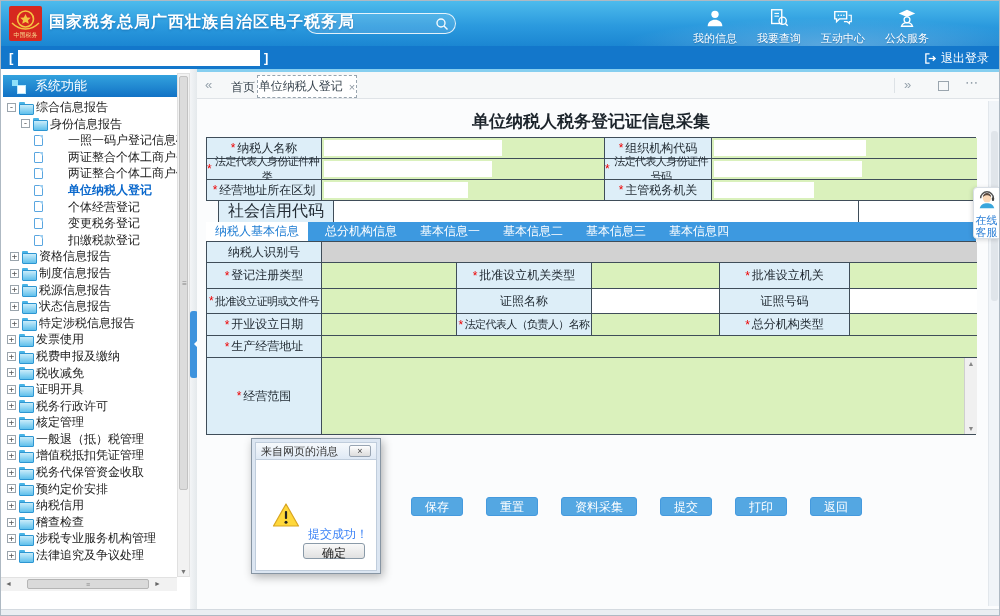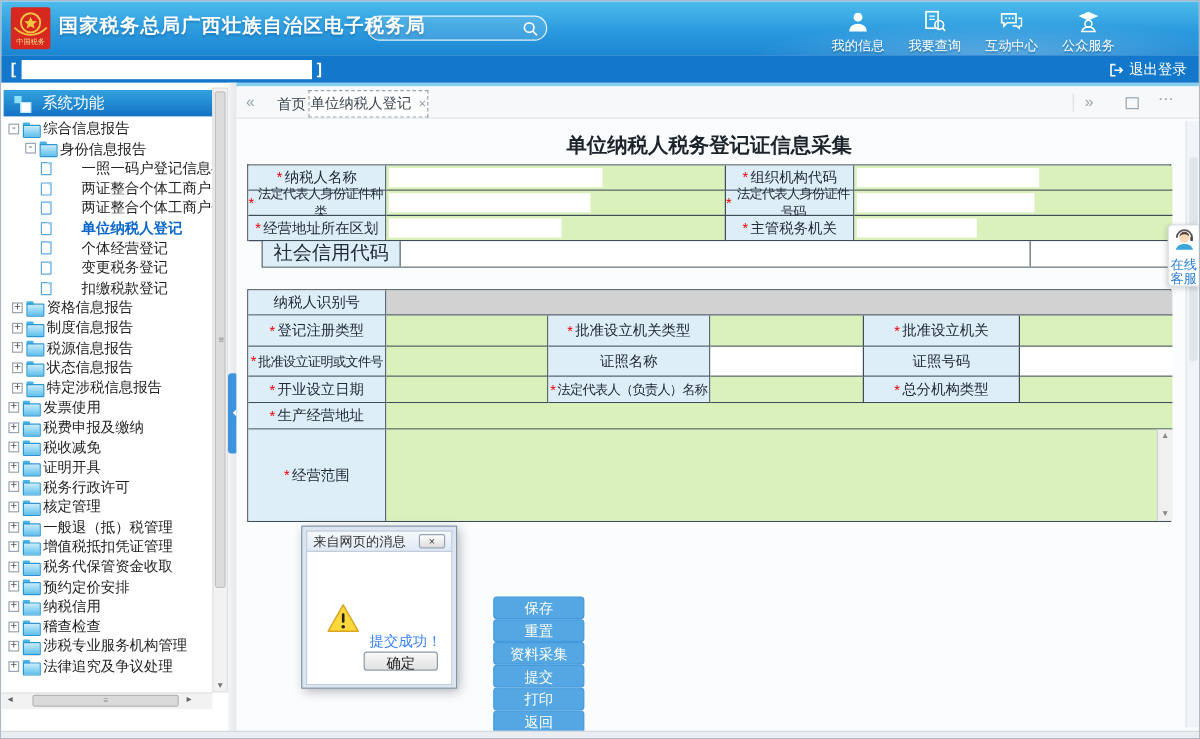--- a/index.html
+++ b/index.html
@@ -97,21 +97,21 @@
   .m { position:absolute; left:2px; top:2px; height:16px; background:#fff; }
   .ta-scroll { position:absolute; right:0; top:0; width:13px; height:100%; background:#f0f0f0; border-left:1px solid #cfcfcf; }
   .ta-scroll .a { position:absolute; left:0; width:12px; text-align:center; font-size:7px; color:#888; }
 
   
   .sec-tabs { position:absolute; left:205px; top:221px; width:770px; height:19px; background:#3d99e0; display:flex; font-size:12px; }
   .sec-tab { padding:0 9px; line-height:19px; color:#fff; cursor:pointer; margin-right:5px; }
   .sec-tab.on { background:#fff; color:#1a7ad2; margin-right:8px; }
 
   
-  .actions { position:absolute; left:410px; top:496px; display:flex; gap:0;flex-direction:column; }
+  .actions { position:absolute; left:410px; top:496px; display:flex; gap:23px; }
   .btn { height:19px; line-height:18px; padding:0 13px; background:#54a7e2; border:1px solid #459ade; border-radius:3px;
     color:#fff; font-size:12px; cursor:pointer; }
 
   
   .dialog { position:absolute; left:250px; top:437px; width:130px; height:136px; background:#dce6f2;
     border:1px solid #8795a3; box-shadow:2px 3px 9px rgba(0,0,0,.3); padding:3px; z-index:50; }
   .dlg-title { height:18px; background:linear-gradient(180deg,#f6f9fc,#dfe9f5); border:1px solid #c0cddc;
     display:flex; align-items:center; font-size:11px; color:#333; padding:0 5px; }
   .dlg-close { margin-left:auto; width:22px; height:12px; border:1px solid #98a4b2; border-radius:2px;
     background:linear-gradient(180deg,#fefefe,#dcdcdc); font-size:9px; line-height:10px; text-align:center; color:#444; cursor:pointer; }
@@ -434,20 +434,28 @@
   </div>
 
   <div class="t1b">
     <div class="cell lbl cb">
         <span>社会信用代码</span>
       </div>
     <div class="cell vw cb"></div>
     <div class="cell vw cr cb"></div>
   </div>
 
+  <div class="sec-tabs">
+    <span class="sec-tab on">纳税人基本信息</span>
+    <span class="sec-tab">总分机构信息</span>
+    <span class="sec-tab">基本信息一</span>
+    <span class="sec-tab">基本信息二</span>
+    <span class="sec-tab">基本信息三</span>
+    <span class="sec-tab">基本信息四</span>
+  </div>
 
   <div class="t2">
     <div class="cell lbl">
         <span>纳税人识别号</span>
       </div>
     <div class="cell vgray cr sp5"></div>
 
     <div class="cell lbl">
         <i class="req">*</i>
         <span>登记注册类型</span>

